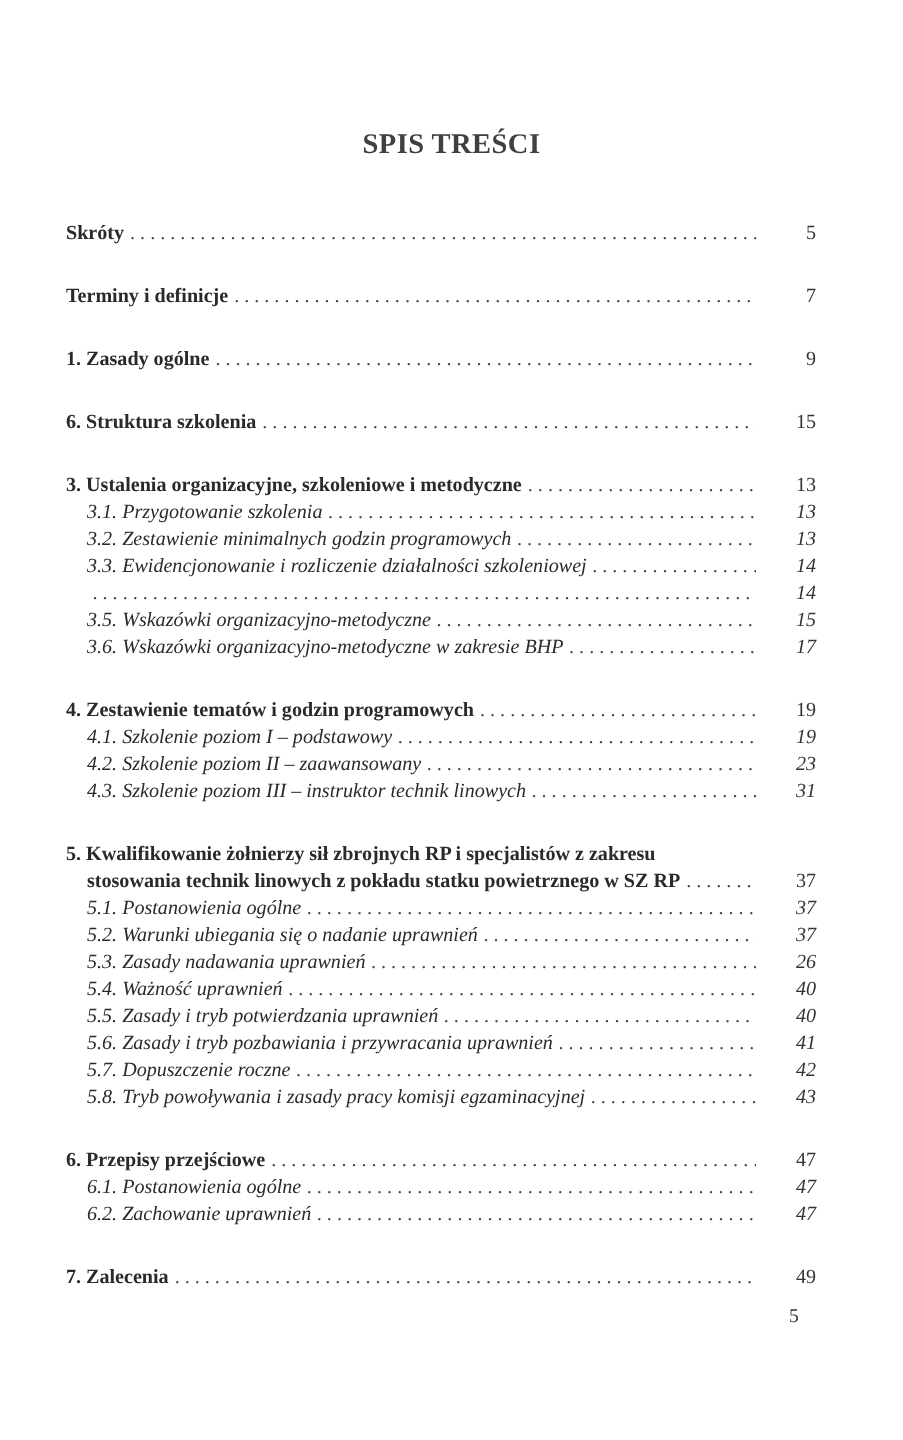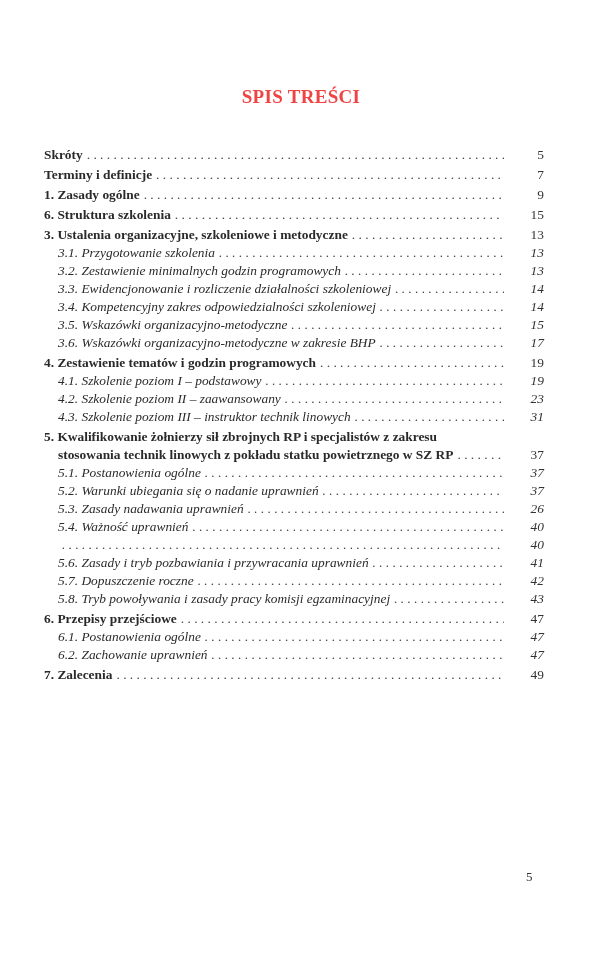--- a/index.html
+++ b/index.html
@@ -4,29 +4,29 @@
   <style>
     html, body { margin: 0; padding: 0; background: #ffffff; }
     body {
       width: 602px; height: 960px; position: relative; overflow: hidden;
       font-family: "Liberation Serif", "DejaVu Serif", serif;
       color: #2a2a2a;
     }
     .title {
       position: absolute; top: 86px; left: 0; width: 602px;
       text-align: center; font-weight: bold; font-size: 19px; letter-spacing: 0.3px;
-      color: #ef4444;
+      color: #404040;
     }
     .toc { position: absolute; left: 44px; top: 146px; width: 500px; }
     .row {
       position: relative; display: flex; align-items: baseline;
       font-size: 13.4px; line-height: 18px; height: 18px; white-space: nowrap;
     }
     .row.section { font-weight: bold; }
-    .row.gap { margin-top: 2px; }
+    .row.gap { margin-top: 24px; }
     .row.sub { padding-left: 14px; font-style: italic; }
     .row.cont { padding-left: 14px; }
     .row .txt { flex: 0 0 auto; }
     .row .dots {
       flex: 1 1 auto; overflow: hidden; margin: 0 4px;
       font-weight: normal; letter-spacing: 2.6px; color: #444;
     }
     .row .dots::before {
       content: ". . . . . . . . . . . . . . . . . . . . . . . . . . . . . . . . . . . . . . . . . . . . . . . . . . . . . . . . . . . . . . . . . . . . . . . . . . . . . . . . . . . . . . . . . . . . . . . . . . . . . . . . . .";
       letter-spacing: 0;
@@ -79,21 +79,20 @@
       <span class="txt">3.2. Zestawienie minimalnych godzin programowych</span>
       <span class="dots"></span>
       <span class="page">13</span>
     </div>
     <div class="row sub">
       <span class="txt">3.3. Ewidencjonowanie i rozliczenie działalności szkoleniowej</span>
       <span class="dots"></span>
       <span class="page">14</span>
     </div>
     <div class="row sub">
-      <span class="txt">3.4. Kompetencyjny zakres odpowiedzialności szkoleniowej</span>
       <span class="dots"></span>
       <span class="page">14</span>
     </div>
     <div class="row sub">
       <span class="txt">3.5. Wskazówki organizacyjno-metodyczne</span>
       <span class="dots"></span>
       <span class="page">15</span>
     </div>
     <div class="row sub">
       <span class="txt">3.6. Wskazówki organizacyjno-metodyczne w zakresie BHP</span>
@@ -144,20 +143,21 @@
       <span class="txt">5.3. Zasady nadawania uprawnień</span>
       <span class="dots"></span>
       <span class="page">26</span>
     </div>
     <div class="row sub">
       <span class="txt">5.4. Ważność uprawnień</span>
       <span class="dots"></span>
       <span class="page">40</span>
     </div>
     <div class="row sub">
+      <span class="txt">5.5. Zasady i tryb potwierdzania uprawnień</span>
       <span class="dots"></span>
       <span class="page">40</span>
     </div>
     <div class="row sub">
       <span class="txt">5.6. Zasady i tryb pozbawiania i przywracania uprawnień</span>
       <span class="dots"></span>
       <span class="page">41</span>
     </div>
     <div class="row sub">
       <span class="txt">5.7. Dopuszczenie roczne</span>

